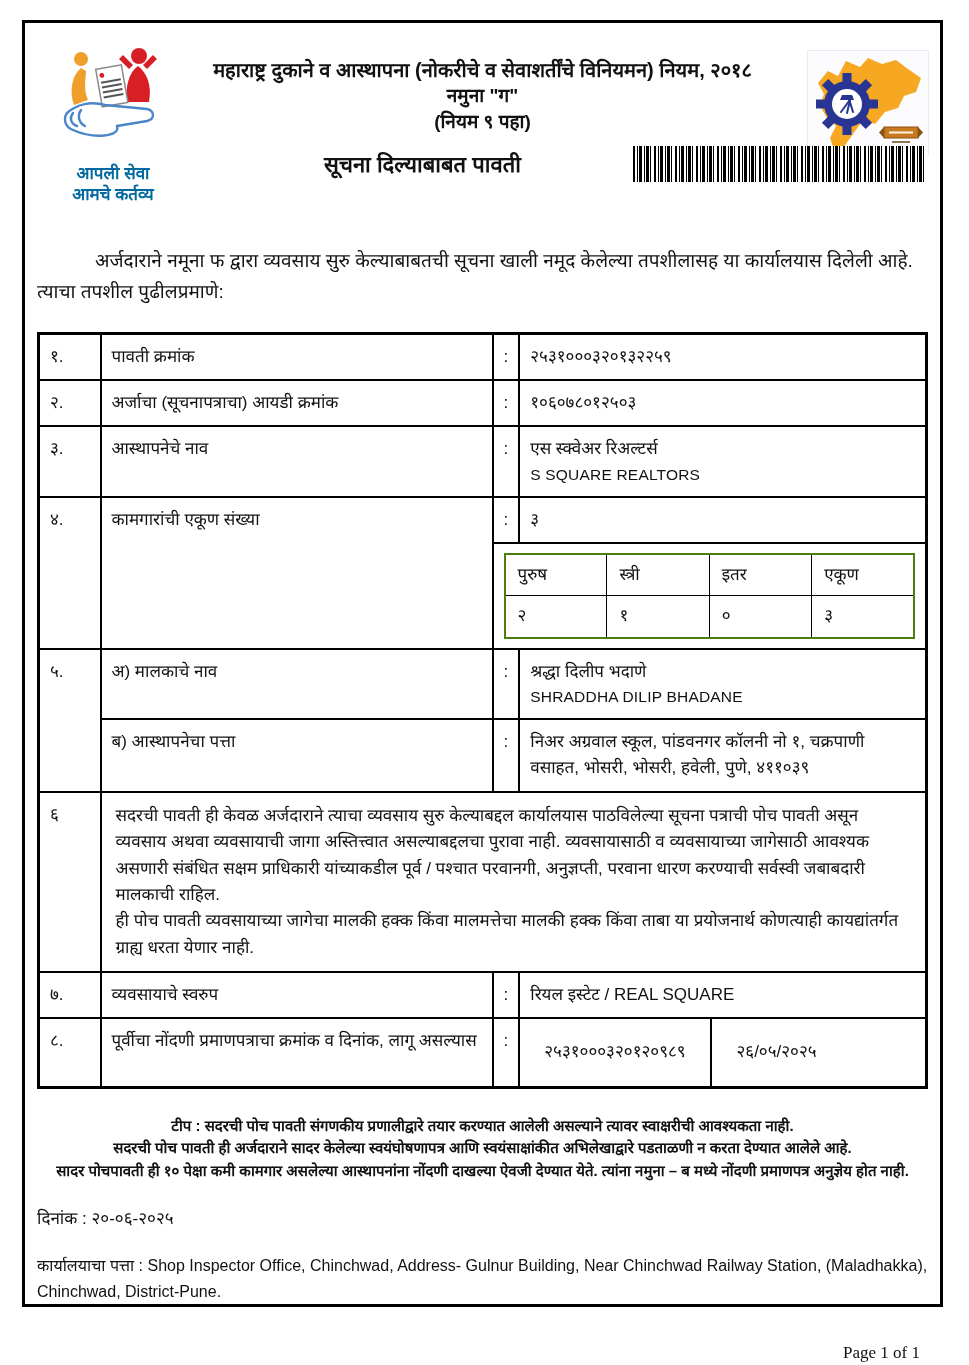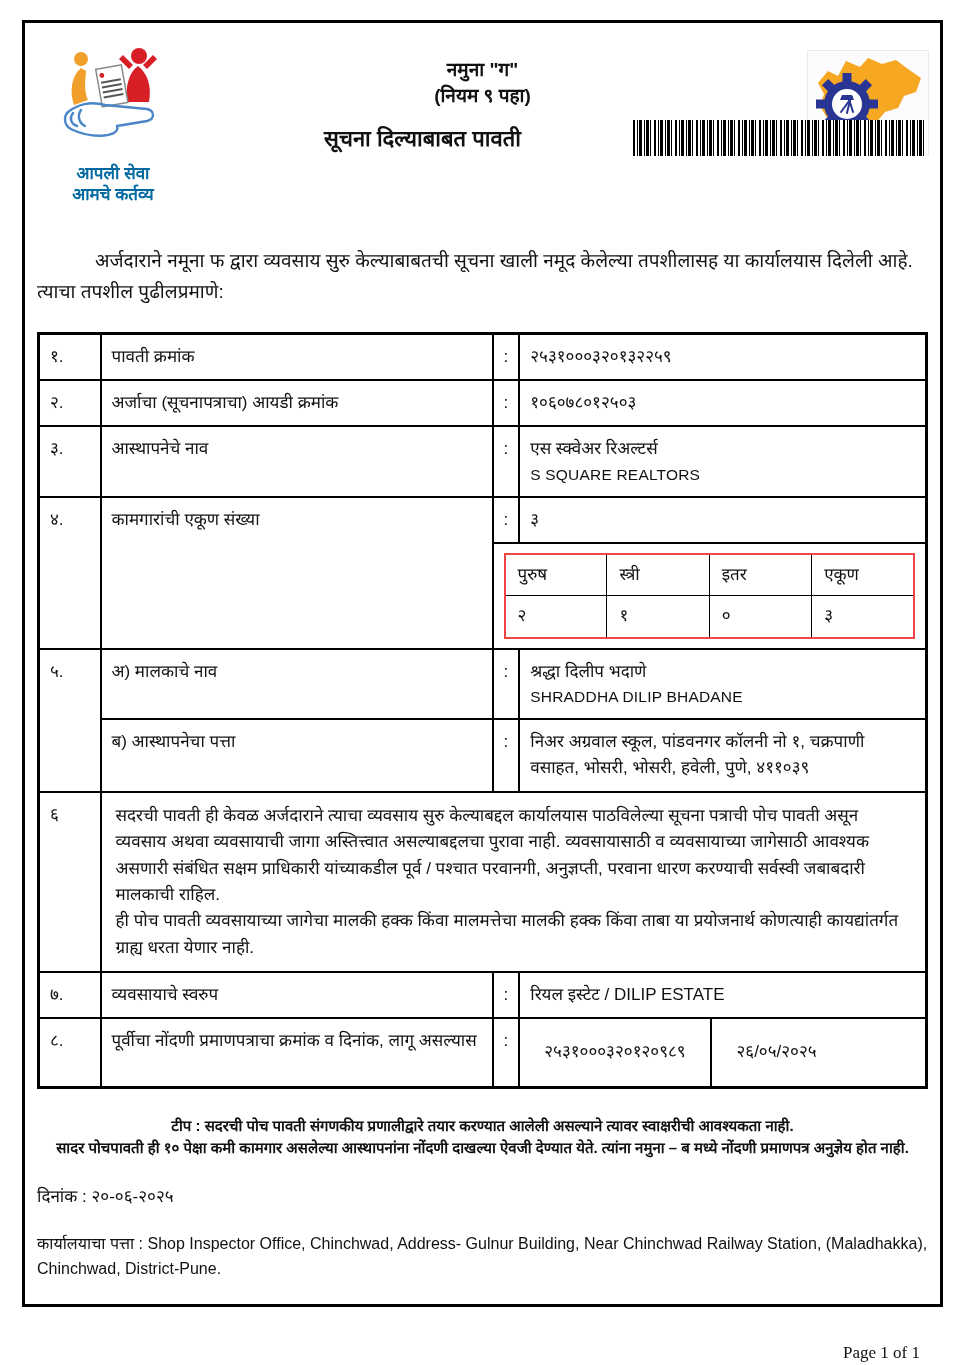--- a/index.html
+++ b/index.html
@@ -36,21 +36,21 @@
                   padding:9px 10px; line-height:1.55; }
   td.sr   { width:62px; text-align:left; padding-left:16px; }
   td.lbl  { width:392px; }
   td.coln { width:26px; text-align:center; padding-left:2px; padding-right:2px; }
   .en { font-size:15.5px; letter-spacing:.2px; }
   .h46 { height:46px; } .h64 { height:64px; } .h42 { height:42px; }
   .h94 { height:94px; } .h66 { height:66px; } .h40 { height:40px; }
 
   
   .workers-wrap { padding:6px 4px 10px 4px; }
-  table.workers { width:100%; border-collapse:collapse; border:2px solid #ef4444; }
+  table.workers { width:100%; border-collapse:collapse; border:2px solid #4d7c0f; }
   table.workers td { border:1.5px solid #000; width:25%; height:40px;
                      padding:7px 12px; font-size:17px; vertical-align:top; }
 
   
   .r6 p { margin:0; }
   .r6 { padding:10px 14px !important; font-size:17.5px; }
 
   
   td.splitcell { padding:0 !important; }
   .split { display:flex; min-height:38px; }
@@ -104,20 +104,21 @@
             </g>
           </svg>
         </span>
         <div class="logo-caption">
           <div>आपली सेवा</div>
           <div>आमचे कर्तव्य</div>
         </div>
       </div>
 
       <div class="titles">
+        <div class="title-1">महाराष्ट्र दुकाने व आस्थापना (नोकरीचे व सेवाशर्तींचे विनियमन) नियम, २०१८</div>
         <div class="title-2">नमुना "ग"</div>
         <div class="title-3">(नियम ९ पहा)</div>
       </div>
 
       <div class="logo-right">
         <span>
           <svg width="120" height="104" viewBox="0 0 120 104">
             <rect x="0" y="0" width="120" height="104" fill="#fcfbfd"></rect>
 
             <path d="M10,32 L20,20 L30,25 L38,10 L52,16 L60,7 L74,13 L88,9 L100,18 L113,27
@@ -231,38 +232,39 @@
         <td class="sr">६</td>
         <td colspan="3" class="r6">
           <p>सदरची पावती ही केवळ अर्जदाराने त्याचा व्यवसाय सुरु केल्याबद्दल कार्यालयास पाठविलेल्या सूचना पत्राची पोच पावती असून व्यवसाय अथवा व्यवसायाची जागा अस्तित्त्वात असल्याबद्दलचा पुरावा नाही. व्यवसायासाठी व व्यवसायाच्या जागेसाठी आवश्यक असणारी संबंधित सक्षम प्राधिकारी यांच्याकडील पूर्व / पश्चात परवानगी, अनुज्ञप्ती, परवाना धारण करण्याची सर्वस्वी जबाबदारी मालकाची राहिल.</p>
           <p>ही पोच पावती व्यवसायाच्या जागेचा मालकी हक्क किंवा मालमत्तेचा मालकी हक्क किंवा ताबा या प्रयोजनार्थ कोणत्याही कायद्यांतर्गत ग्राह्य धरता येणार नाही.</p>
         </td>
       </tr>
       <tr>
         <td class="sr h40">७.</td>
         <td class="lbl">व्यवसायाचे स्वरुप</td>
         <td class="coln">:</td>
-        <td>रियल इस्टेट / DILIP ESTATE</td>
+        <td>रियल इस्टेट / REAL SQUARE</td>
       </tr>
       <tr>
         <td class="sr">८.</td>
         <td class="lbl">पूर्वीचा नोंदणी प्रमाणपत्राचा क्रमांक व दिनांक, लागू असल्यास</td>
         <td class="coln">:</td>
         <td class="splitcell">
           <div class="split">
             <span class="part-a">२५३१०००३२०१२०९८९</span>
             <span class="part-b">२६/०५/२०२५</span>
           </div>
         </td>
       </tr>
     </tbody>
       </table>
 
     <div class="note">
       <span>टीप : सदरची पोच पावती संगणकीय प्रणालीद्वारे तयार करण्यात आलेली असल्याने त्यावर स्वाक्षरीची आवश्यकता नाही.</span>
+      <span>सदरची पोच पावती ही अर्जदाराने सादर केलेल्या स्वयंघोषणापत्र आणि स्वयंसाक्षांकीत अभिलेखाद्वारे पडताळणी न करता देण्यात आलेले आहे.</span>
       <span>सादर पोचपावती ही १० पेक्षा कमी कामगार असलेल्या आस्थापनांना नोंदणी दाखल्या ऐवजी देण्यात येते. त्यांना नमुना – ब मध्ये नोंदणी प्रमाणपत्र अनुज्ञेय होत नाही.</span>
     </div>
 
     <p class="meta">
       <span>दिनांक :</span>
       <span>२०-०६-२०२५</span>
     </p>
     <p class="office">
       <span>कार्यालयाचा पत्ता :</span>
       <span>Shop Inspector Office, Chinchwad, Address- Gulnur Building, Near Chinchwad Railway Station, (Maladhakka), Chinchwad, District-Pune.</span>

